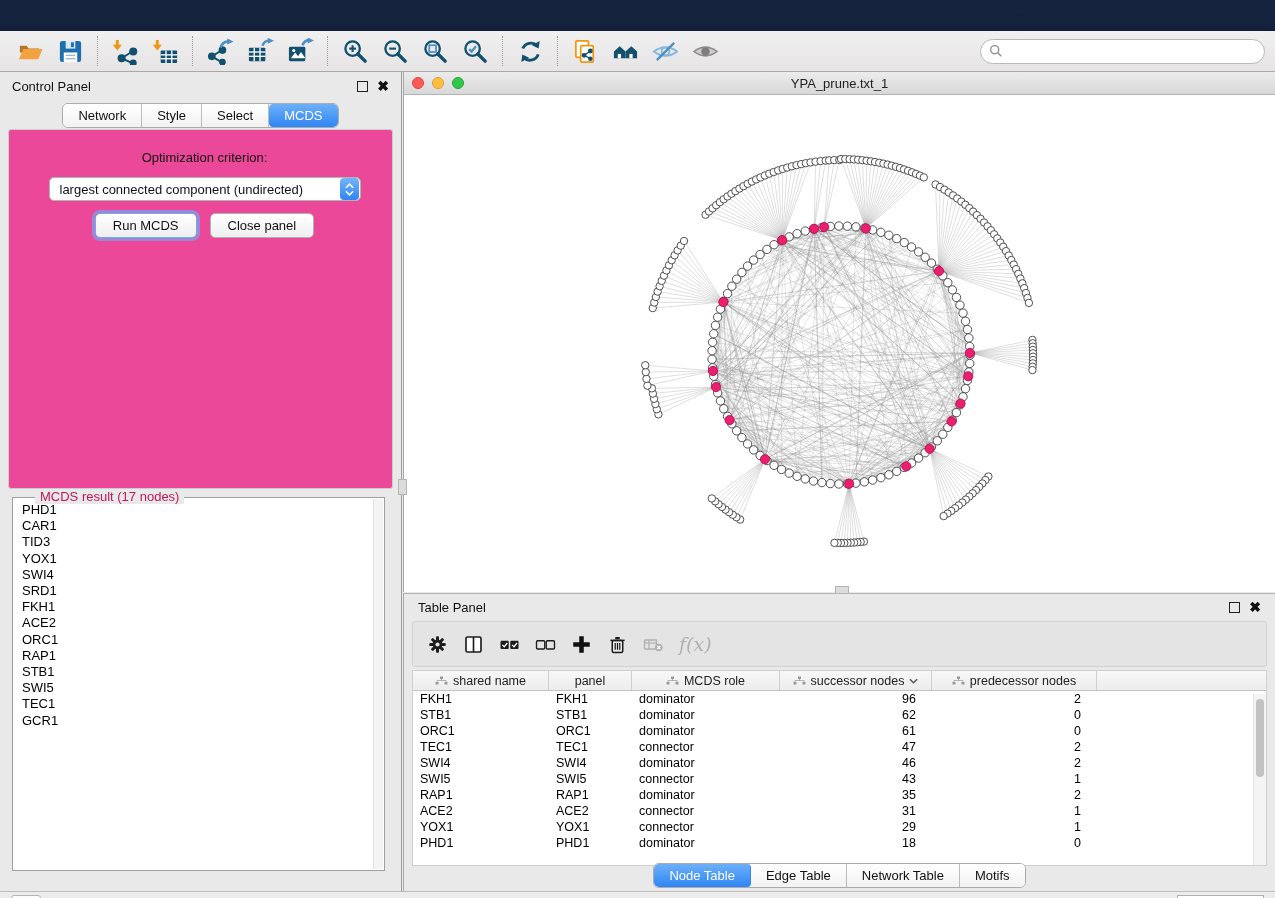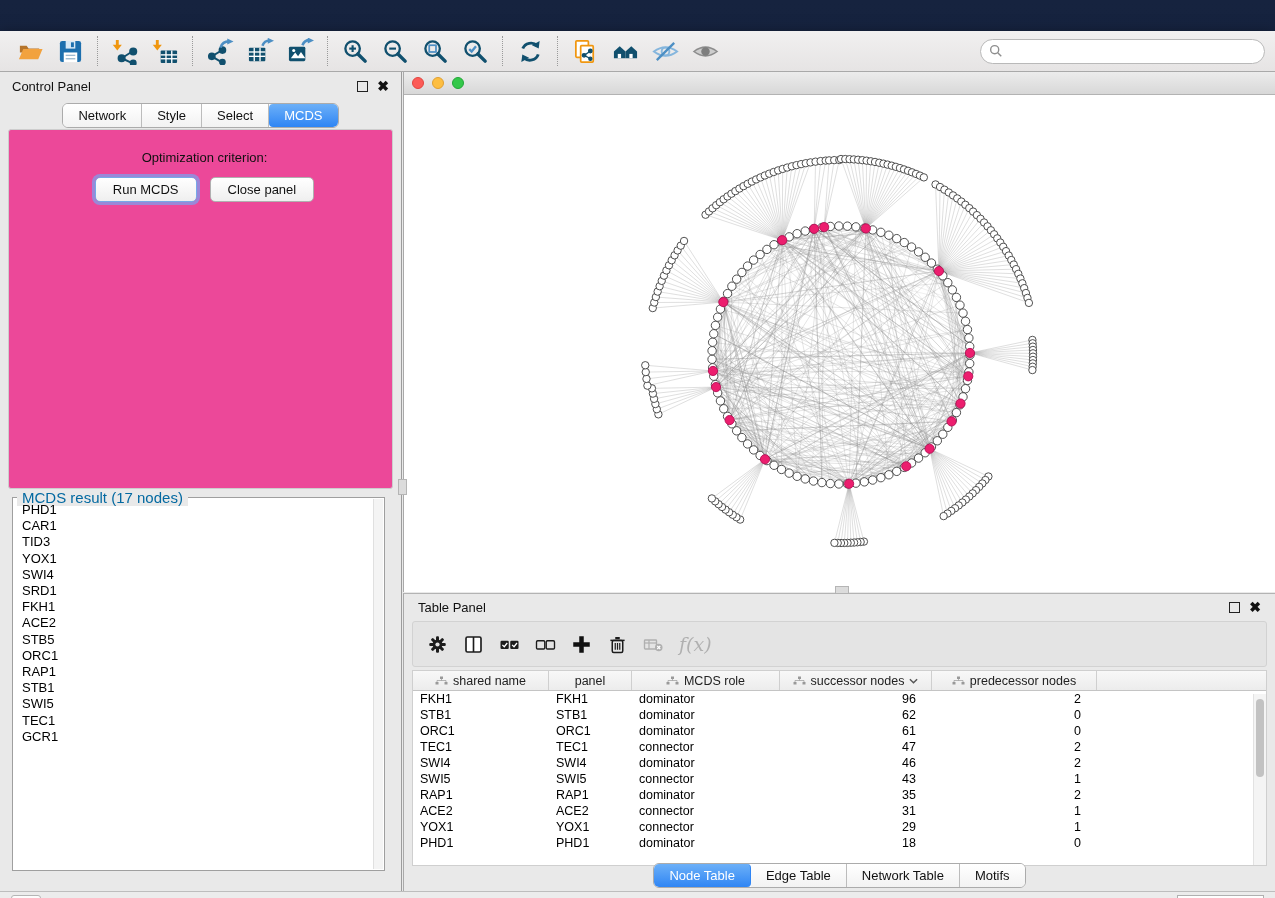--- a/index.html
+++ b/index.html
@@ -36,21 +36,21 @@
   .opt-label { text-align:center; font-size:13px; margin-top:20px; color:#111; }
   .combo { margin:12px auto 0; width:312px; height:24px; background:#fff; border:1px solid #b2b2b2; border-radius:5px; display:flex; align-items:center; position:relative; }
   .combo .val { flex:1; font-size:13px; padding-left:10px; color:#111; white-space:nowrap; }
   .combo .step { width:19px; height:22px; margin-right:1px; border-radius:4px; background:linear-gradient(#74b4f9,#2f85f4); display:flex; flex-direction:column; align-items:center; justify-content:center; gap:1px; }
   .combo .step svg { width:9px; height:6px; }
   .btn-row { display:flex; justify-content:center; gap:13px; margin-top:12px; }
   .pushbtn { height:25px; padding:0 17px; font-size:13px; color:#111; background:linear-gradient(#ffffff,#efefef); border:1px solid #b0b0b0; border-radius:5px; display:flex; align-items:center; }
   .pushbtn.focused { box-shadow:0 0 0 3px rgba(110,170,250,.65); border-color:#76a9e8; }
 
   .fieldset { position:absolute; left:12px; right:16px; top:425px; height:374px; border:1px solid #9f9f9f; background:#fff; }
-  .fieldset .legend { position:absolute; top:-9px; left:4px; background:#e9e9e9; padding:0 5px; font-size:15px; color:#0369a1; }
+  .fieldset .legend { position:absolute; top:-9px; left:22px; background:#e9e9e9; padding:0 5px; font-size:13px; color:#be185d; }
   .mcds-list { position:absolute; inset:4px 12px 2px 2px; overflow:hidden; }
   .mcds-item { font-size:13px; line-height:16.2px; padding-left:7px; color:#000; }
   .vtrack { position:absolute; top:1px; bottom:1px; right:1px; width:10px; background:#f4f4f4; border-left:1px solid #e0e0e0; }
 
   
   .net-win { position:absolute; left:403px; top:41px; width:872px; height:520px; background:#fff; border-left:1px solid #a9a9a9; }
   .net-title { position:absolute; left:0; top:0; width:100%; height:23px; background:linear-gradient(#ececec,#d8d8d8); border-bottom:1px solid #b3b3b3; display:flex; align-items:center; padding:0 8px; }
   .lights { display:flex; gap:8px; }
   .light { width:12px; height:12px; border-radius:50%; }
   .light.red { background:#fc5b57; border:1px solid #e2453f; }
@@ -269,55 +269,66 @@
     <div class="cp-tabs">
       <div class="seg">
         <div class="tab">Network</div>
         <div class="tab">Style</div>
         <div class="tab">Select</div>
         <div class="tab sel">MCDS</div>
       </div>
     </div>
     <div class="cp-content">
       <div class="opt-label">Optimization criterion:</div>
+      <div class="combo">
+        <span class="val">largest connected component (undirected)</span>
+        <span class="step">
+          <svg viewBox="0 0 10 6">
+              <path d="M1 5 L5 1 L9 5" fill="none" stroke="#fff" stroke-width="1.8"></path>
+            </svg>
+          <svg viewBox="0 0 10 6">
+              <path d="M1 1 L5 5 L9 1" fill="none" stroke="#fff" stroke-width="1.8"></path>
+            </svg>
+        </span>
+      </div>
       <div class="btn-row">
         <div class="pushbtn focused">Run MCDS</div>
         <div class="pushbtn">Close panel</div>
       </div>
     </div>
     <div class="fieldset">
       <span class="legend">MCDS result (17 nodes)</span>
       <div class="mcds-list">
           <div class="mcds-item">PHD1</div>
           <div class="mcds-item">CAR1</div>
           <div class="mcds-item">TID3</div>
           <div class="mcds-item">YOX1</div>
           <div class="mcds-item">SWI4</div>
           <div class="mcds-item">SRD1</div>
           <div class="mcds-item">FKH1</div>
           <div class="mcds-item">ACE2</div>
-          <div class="mcds-item">STB5</div>
           <div class="mcds-item">ORC1</div>
           <div class="mcds-item">RAP1</div>
           <div class="mcds-item">STB1</div>
           <div class="mcds-item">SWI5</div>
           <div class="mcds-item">TEC1</div>
           <div class="mcds-item">GCR1</div>
         </div>
       <div class="vtrack"></div>
     </div>
   </div>
 
   <div class="net-win">
     <div class="net-title">
       <span class="lights">
         <span class="light red"></span>
         <span class="light yellow"></span>
         <span class="light green"></span>
       </span>
+      <span class="ttl">YPA_prune.txt_1</span>
     </div>
     <svg class="net-canvas" viewBox="0 0 872 497">
       <g id="net-edges">
           <line x1="378.2347069668765" y1="145.16254820516468" x2="565.7179579112219" y2="251.47431462198472" stroke="#8c8c8c" stroke-opacity="0.32" stroke-width="0.7"></line>
           <line x1="378.2347069668765" y1="145.16254820516468" x2="309.7593918610488" y2="281.2327021462147" stroke="#8c8c8c" stroke-opacity="0.32" stroke-width="0.7"></line>
           <line x1="378.2347069668765" y1="145.16254820516468" x2="451.89751816907665" y2="131.86310464038067" stroke="#8c8c8c" stroke-opacity="0.32" stroke-width="0.7"></line>
           <line x1="378.2347069668765" y1="145.16254820516468" x2="393.1021804970281" y2="381.30120132498485" stroke="#8c8c8c" stroke-opacity="0.32" stroke-width="0.7"></line>
           <line x1="378.2347069668765" y1="145.16254820516468" x2="426.34726443406913" y2="388.5593995978604" stroke="#8c8c8c" stroke-opacity="0.32" stroke-width="0.7"></line>
           <line x1="378.2347069668765" y1="145.16254820516468" x2="476.8631922743682" y2="137.31370939792518" stroke="#8c8c8c" stroke-opacity="0.32" stroke-width="0.7"></line>
           <line x1="378.2347069668765" y1="145.16254820516468" x2="564.8730649431798" y2="242.98590989687304" stroke="#8c8c8c" stroke-opacity="0.32" stroke-width="0.7"></line>

